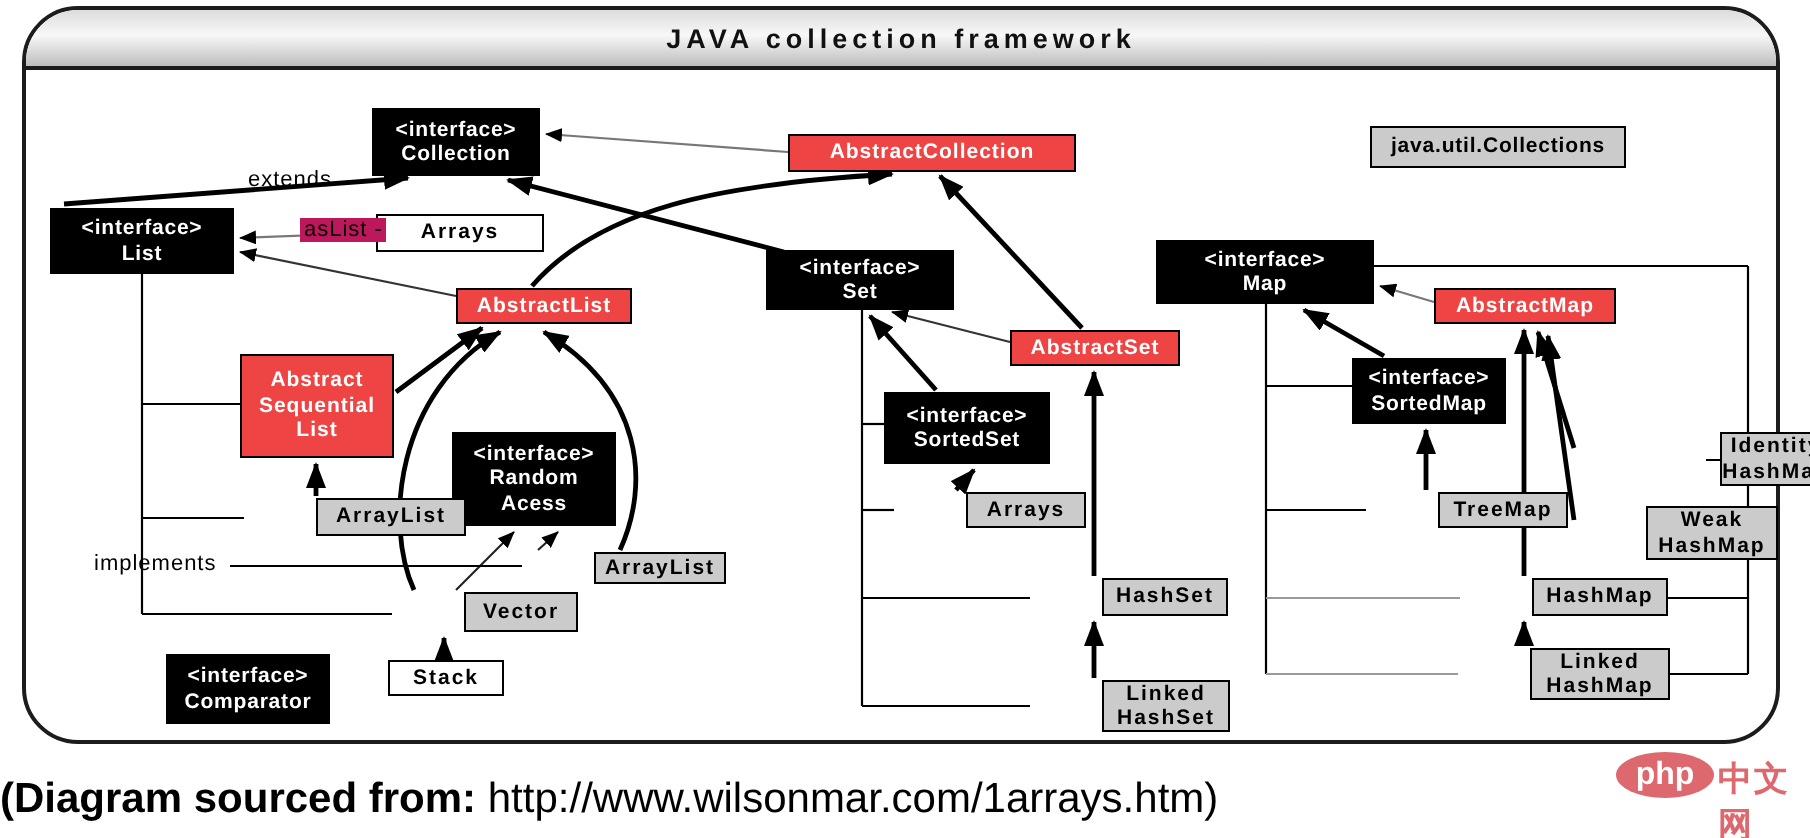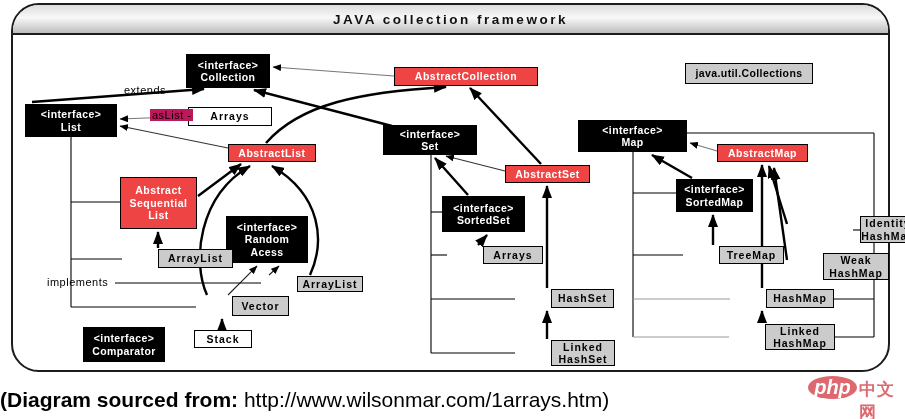--- a/index.html
+++ b/index.html
@@ -24,21 +24,21 @@
   .n-white { background:#fff; color:#000; border:1px solid #000; font-size:10.5px; letter-spacing:1px; }
 
   .lbl { position:absolute; z-index:4; font-size:11px; color:#000; letter-spacing:0.5px; white-space:nowrap; }
   .lbl-white { background:#be185d; padding:0 2px; }
 
   .caption { position:absolute; left:0; right:16px; top:388px; text-align:left; z-index:4;
              font-size:21px; color:#000; }
   .caption b { font-weight:bold; }
 
   .wm-logo { position:absolute; left:808px; top:376px; width:49px; height:23px; background:#dd686e;
-             border-radius:50%; color:#fff; font-style:italic; font-weight:bold; font-size:20px;
+             border-radius:50%; color:#fff; font-weight:bold; font-size:16px;
              display:flex; align-items:center; justify-content:center; z-index:5; }
   .wm-text { position:absolute; left:859px; top:378px; font-size:17px; font-weight:bold;
              color:#dd686e; z-index:5; letter-spacing:1px; }
 </style>
 </head>
 <body>
 
 <div id="stage">
 
   <div class="frame">

